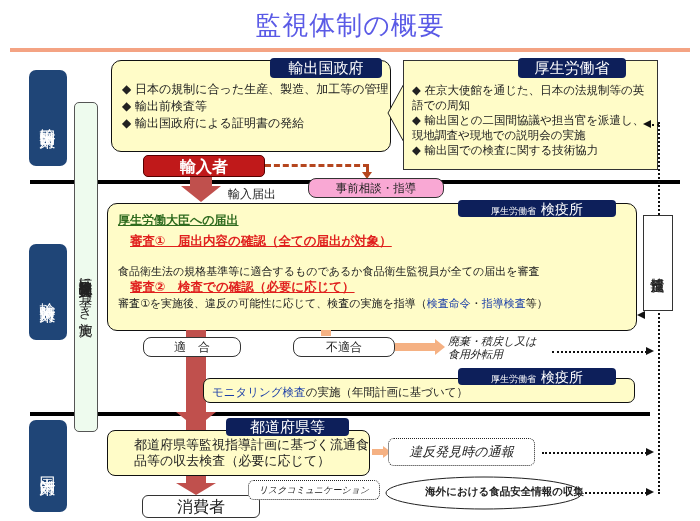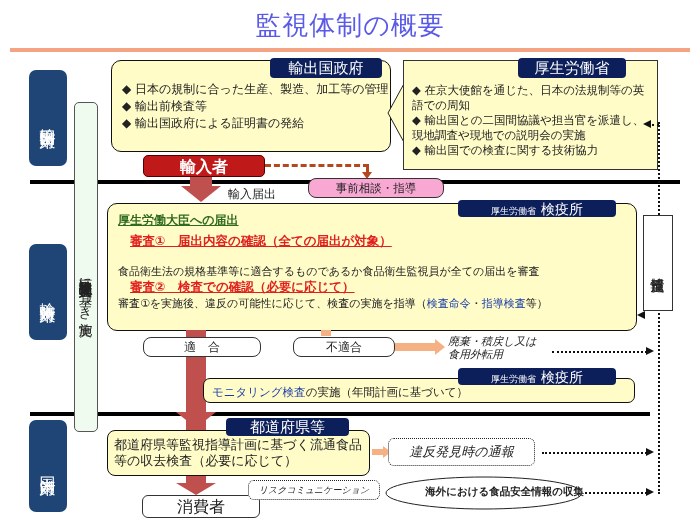--- a/index.html
+++ b/index.html
@@ -72,21 +72,21 @@
   <div class="red" style="font-size:12.5px;margin:4px 0 0 12px;">審査①　届出内容の確認（全ての届出が対象）</div>
   <div style="font-size:11px;margin-top:14px;">食品衛生法の規格基準等に適合するものであるか食品衛生監視員が全ての届出を審査</div>
   <div class="red" style="font-size:12.5px;margin-left:12px;">審査②　検査での確認（必要に応じて）</div>
   <div style="font-size:11px;"><span>審査①を実施後、違反の可能性に応じて、検査の実施を指導（</span><span class="blue">検査命令</span><span>・</span><span class="blue">指導検査</span><span>等）</span></div>
 </div>
 <div class="abs navy" style="left:458px;top:200px;width:158px;height:17px;line-height:17px;">
   <span style="font-size:9px;">厚生労働省</span>&nbsp;<span style="font-size:14px;">検疫所</span>
 </div>
 
 <div class="abs" style="left:186px;top:330px;width:20px;height:120px;background:#c0504d;"></div>
-<div class="abs pill" style="left:143px;top:337px;width:118px;height:20px;font-size:12px;line-height:19px;">適　合</div>
+<div class="abs pill" style="left:143px;top:337px;width:98px;height:20px;font-size:12px;line-height:19px;">適　合</div>
 <div class="abs" style="left:321px;top:330px;width:10px;height:6px;background:#f5b183;"></div>
 <div class="abs pill" style="left:293px;top:337px;width:102px;height:20px;font-size:12px;line-height:19px;">不適合</div>
 <div class="abs" style="left:395px;top:343px;width:42px;height:8px;background:#f5b183;"></div>
 <div class="abs" style="left:435px;top:339px;width:0;height:0;border-top:8px solid transparent;border-bottom:8px solid transparent;border-left:10px solid #f5b183;"></div>
 <div class="abs" style="left:448px;top:335px;width:90px;font-size:11px;font-style:italic;line-height:13px;">廃棄・積戻し又は食用外転用</div>
 <div class="abs hdot" style="left:552px;top:351px;width:95px;"></div>
 <div class="abs arrowhead-r" style="left:646px;top:347px;"></div>
 
 <div class="abs ybox" style="left:203px;top:378px;width:432px;height:25px;border-radius:7px;padding:6px 0 0 8px;font-size:11.5px;">
   <span class="blue">モニタリング検査</span><span>の実施（年間計画に基づいて）</span>
@@ -96,21 +96,21 @@
 </div>
 
 <div class="abs vdot" style="left:658px;top:122px;height:372px;"></div>
 <div class="abs" style="left:643px;top:215px;width:30px;height:96px;background:#fff;border:1px solid #333;writing-mode:vertical-rl;font-size:14px;text-align:center;line-height:28px;padding-top:8px;">違反情報</div>
 <div class="abs hdot" style="left:652px;top:124px;width:7px;"></div>
 <div class="abs arrowhead-l" style="left:643px;top:120px;"></div>
 <div class="abs arrowhead-l" style="left:637px;top:311px;"></div>
 
 <div class="abs" style="left:186px;top:416px;width:20px;height:6px;background:#c0504d;"></div>
 <div class="abs" style="left:176px;top:412px;width:0;height:0;border-left:20px solid transparent;border-right:20px solid transparent;border-top:16px solid #c0504d;"></div>
-<div class="abs ybox" style="left:107px;top:430px;width:263px;height:46px;border-radius:8px;padding:6px 0 0 6px;font-size:13px;line-height:16px;">都道府県等監視指導計画に基づく流通食品等の収去検査（必要に応じて）</div>
+<div class="abs ybox" style="left:107px;top:430px;width:263px;height:46px;border-radius:8px;padding:6px 0 0 26px;font-size:13px;line-height:16px;">都道府県等監視指導計画に基づく流通食品等の収去検査（必要に応じて）</div>
 <div class="abs navy" style="left:226px;top:418px;width:123px;height:18px;font-size:15px;line-height:18px;">都道府県等</div>
 
 <div class="abs" style="left:372px;top:449px;width:12px;height:6px;background:#f5b183;"></div>
 <div class="abs" style="left:383px;top:446px;width:0;height:0;border-top:6px solid transparent;border-bottom:6px solid transparent;border-left:8px solid #f5b183;"></div>
 <div class="abs dotbox" style="left:388px;top:438px;width:147px;height:28px;font-size:13px;line-height:26px;">違反発見時の通報</div>
 <div class="abs hdot" style="left:542px;top:452px;width:105px;"></div>
 <div class="abs arrowhead-r" style="left:646px;top:448px;"></div>
 
 <div class="abs" style="left:186px;top:476px;width:20px;height:8px;background:#c0504d;"></div>
 <div class="abs" style="left:176px;top:483px;width:0;height:0;border-left:20px solid transparent;border-right:20px solid transparent;border-top:12px solid #c0504d;"></div>

